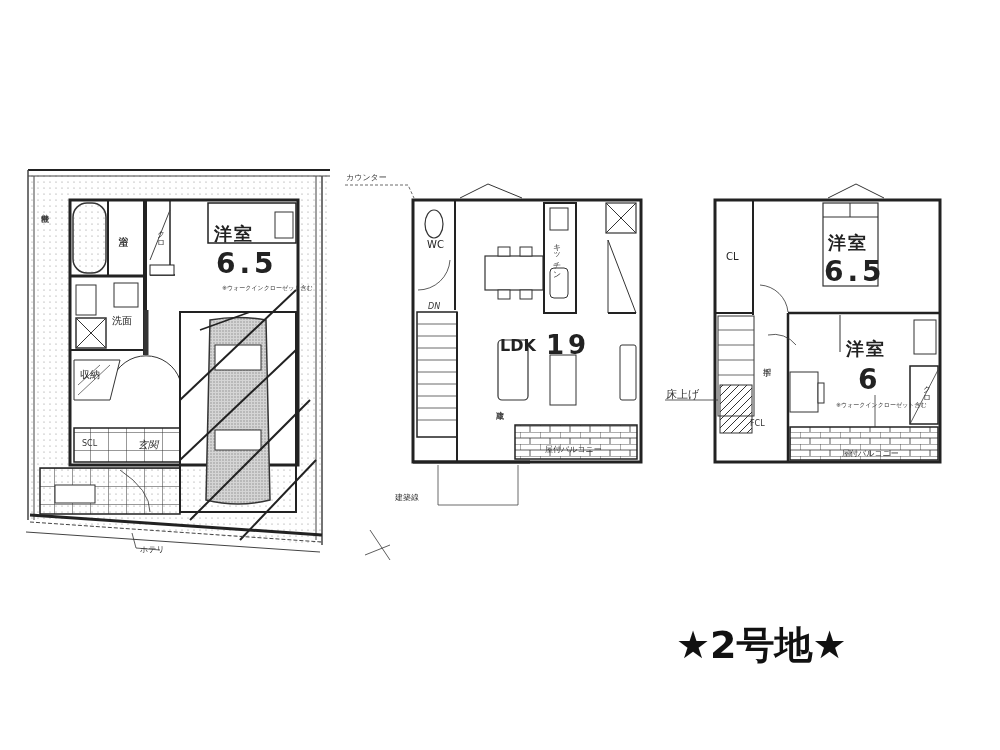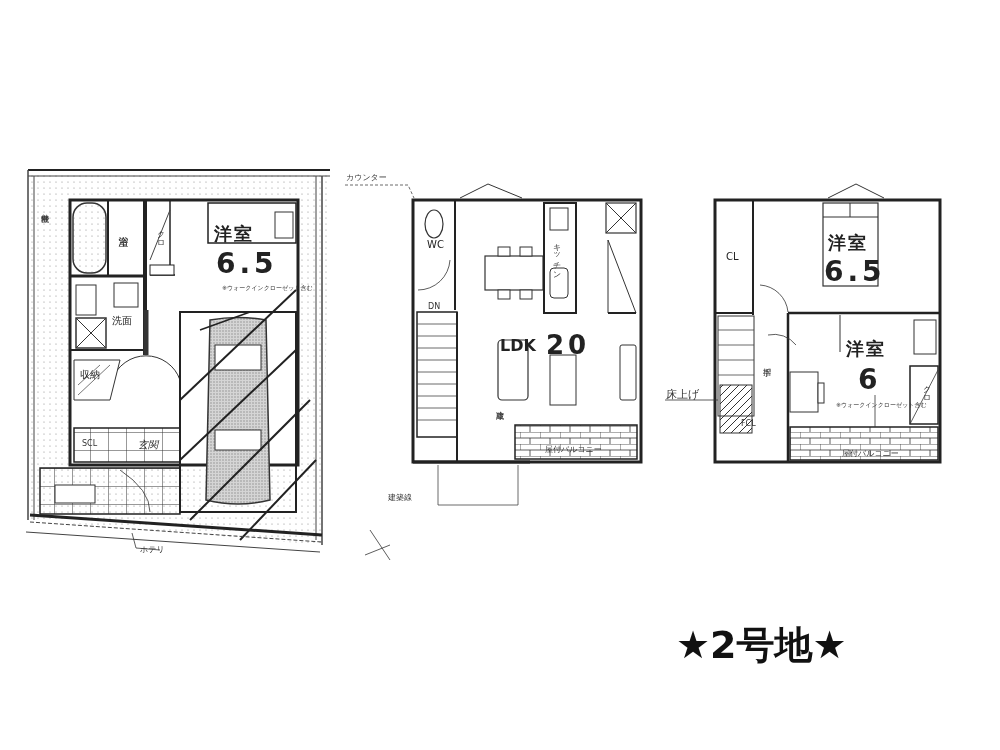--- a/index.html
+++ b/index.html
@@ -162,27 +162,27 @@
     <line x1="73" y1="462" x2="190" y2="462" stroke="#222" stroke-width="3"></line>
 
     <path d="M98 465 L98 505 L178 505 L178 465" fill="none" stroke="#444" stroke-width="0.8"></path>
     <line x1="30" y1="530" x2="50" y2="560" stroke="#333" stroke-width="0.8"></line>
     <line x1="25" y1="555" x2="50" y2="545" stroke="#333" stroke-width="0.8"></line>
 
     <path d="M5 185 L68 185 L74 198" fill="none" stroke="#444" stroke-width="0.8" stroke-dasharray="3 2"></path>
   </svg>
   <span class="lbl tiny" style="left:6px;top:174px;">カウンター</span>
   <span class="lbl small" style="left:87px;top:240px;">WC</span>
-  <span class="lbl tiny" style="left:88px;top:303px;">DN</span>
+  <span class="lbl tiny" style="left:88px;top:303px;font-style:italic;">DN</span>
   <span class="lbl tiny" style="left:212px;top:238px;writing-mode:vertical-rl;">キッチン</span>
   <span class="lbl" style="left:160px;top:338px;font-size:16px;font-weight:bold;">LDK</span>
-  <span class="lbl room-size" style="left:206px;top:332px;font-size:26px;">20</span>
+  <span class="lbl room-size" style="left:206px;top:332px;font-size:26px;">19</span>
   <span class="lbl tiny" style="left:155px;top:405px;writing-mode:vertical-rl;">冷蔵庫</span>
   <span class="lbl tiny" style="left:205px;top:446px;">屋付バルコニー</span>
-  <span class="lbl tiny" style="left:37px;top:494px;padding-left:11px;">建築線</span>
+  <span class="lbl tiny" style="left:44px;top:494px;padding-left:11px;">建築線</span>
 </div>
 
 <div class="plan" style="left:660px;top:0;width:340px;height:600px;">
   <svg width="340" height="600">
     <defs>
       <pattern id="brick3" width="20" height="12" patternUnits="userSpaceOnUse">
         <path d="M0 0 H20 M0 6 H20 M0 0 V6 M10 6 V12" stroke="#333" stroke-width="0.8" fill="none"></path>
       </pattern>
       <pattern id="diag" width="8" height="8" patternUnits="userSpaceOnUse">
         <path d="M0 8 L8 0" stroke="#333" stroke-width="1"></path>
@@ -227,19 +227,19 @@
     <rect x="130" y="427" width="148" height="33" fill="url(#brick3)" stroke="#222" stroke-width="1.5"></rect>
     <line x1="215" y1="395" x2="215" y2="427" stroke="#333" stroke-width="0.8"></line>
   </svg>
   <span class="lbl small" style="left:66px;top:252px;">CL</span>
   <span class="lbl room-name" style="left:168px;top:234px;">洋室</span>
   <span class="lbl room-size" style="left:164px;top:258px;">6.5</span>
   <span class="lbl room-name" style="left:186px;top:340px;">洋室</span>
   <span class="lbl room-size" style="left:198px;top:366px;">6</span>
   <span class="lbl tiny" style="left:176px;top:402px;font-size:6px;">※ウォークインクローゼット含む</span>
   <span class="lbl tiny" style="left:6px;top:389px;font-size:11px;">床上げ</span>
-  <span class="lbl tiny" style="left:81px;top:420px;">FCL</span>
+  <span class="lbl tiny" style="left:90px;top:420px;">FCL</span>
   <span class="lbl tiny" style="left:102px;top:362px;writing-mode:vertical-rl;">手摺</span>
   <span class="lbl tiny" style="left:262px;top:380px;writing-mode:vertical-rl;">クロ</span>
   <span class="lbl tiny" style="left:182px;top:450px;">屋付バルコニー</span>
 </div>
 
 <div class="title">★2号地★</div>
 
 </body></html>

